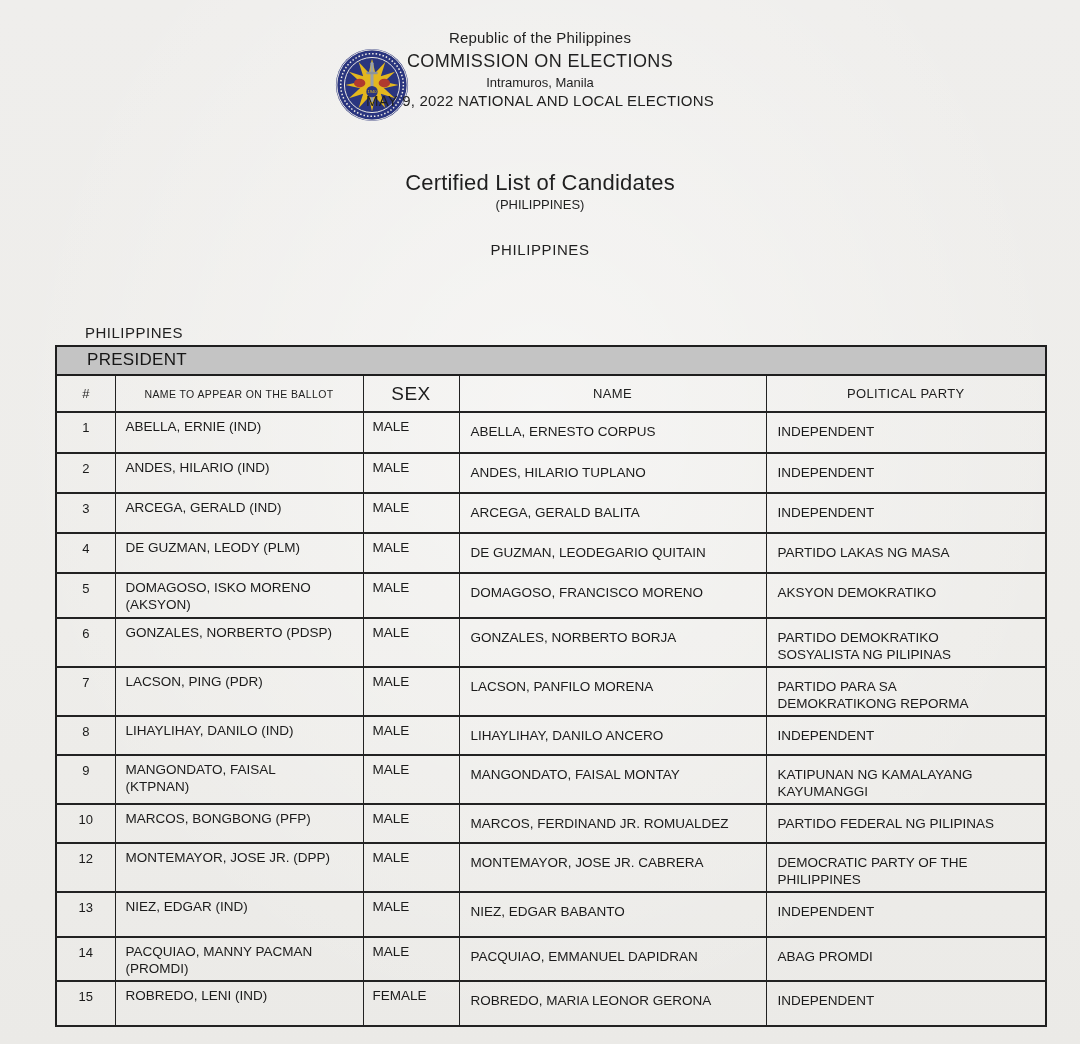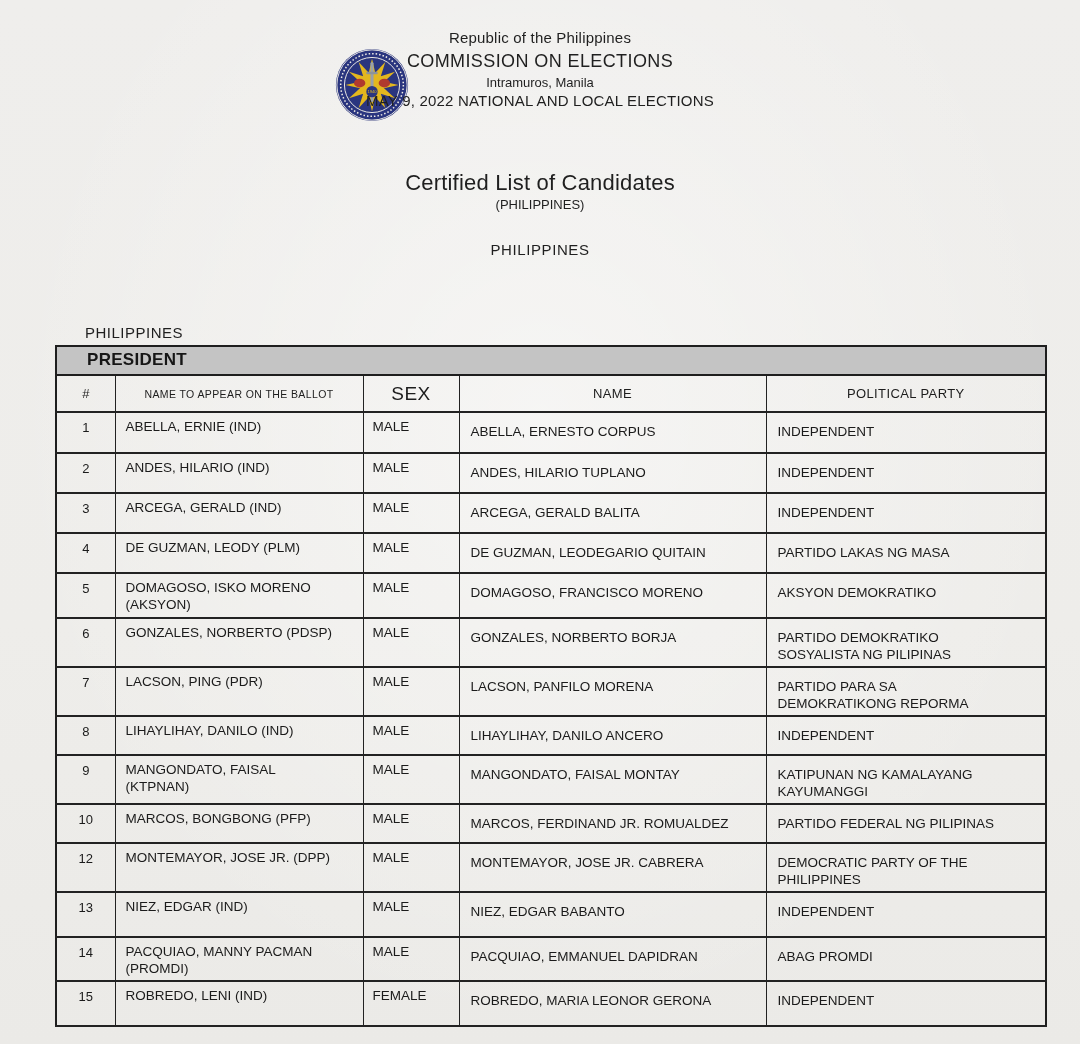--- a/index.html
+++ b/index.html
@@ -32,21 +32,21 @@
 
   
   .table-area{position:absolute;left:55px;top:322px;width:990px;}
   .table-region{font-size:15px;letter-spacing:.5px;padding:2px 0 4px 30px;}
   table.cand{
     width:990px;border-collapse:collapse;table-layout:fixed;
     border:2px solid #1e1e1e;
   }
   .band th{
     background:#c4c4c4;border-bottom:2px solid #1e1e1e;
-    font-size:17px;font-weight:700;text-align:left;
+    font-size:17px;font-weight:400;text-align:left;
     padding:2px 0 3px 30px;height:22px;letter-spacing:.3px;color:#161616;margin-left:32px;
   }
   thead tr.cols th{
     font-weight:400;height:33px;vertical-align:middle;text-align:center;
     border:1px solid #222;border-top-width:2px;border-bottom-width:2px;
     color:#1d1d1d;
   }
   th.c-num{font-size:13px;}
   th.c-ballot{font-size:10.5px;letter-spacing:.4px;}
   th.c-sex{font-size:19px;letter-spacing:.5px;}

